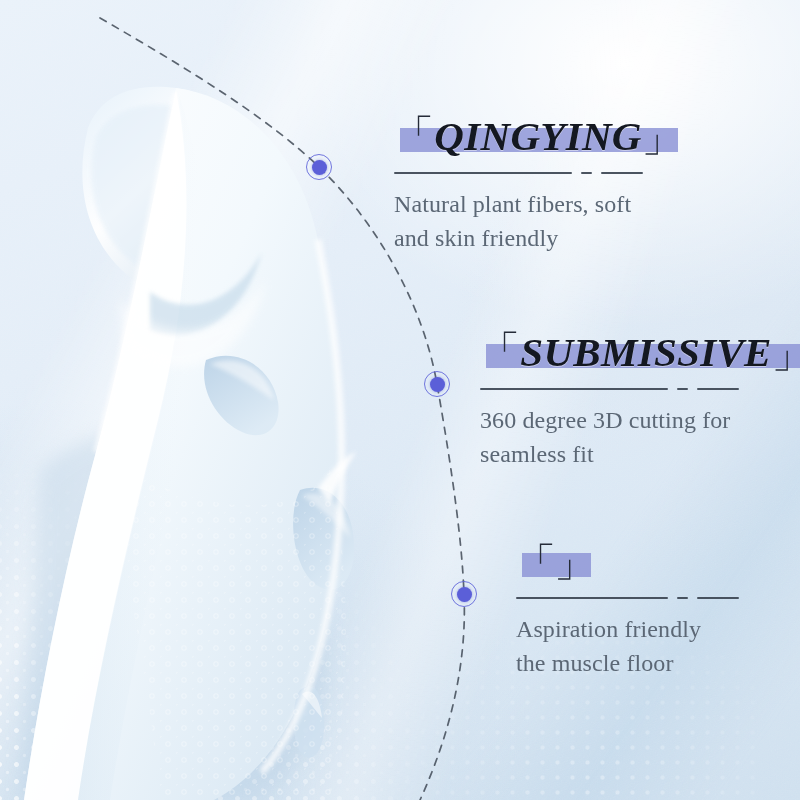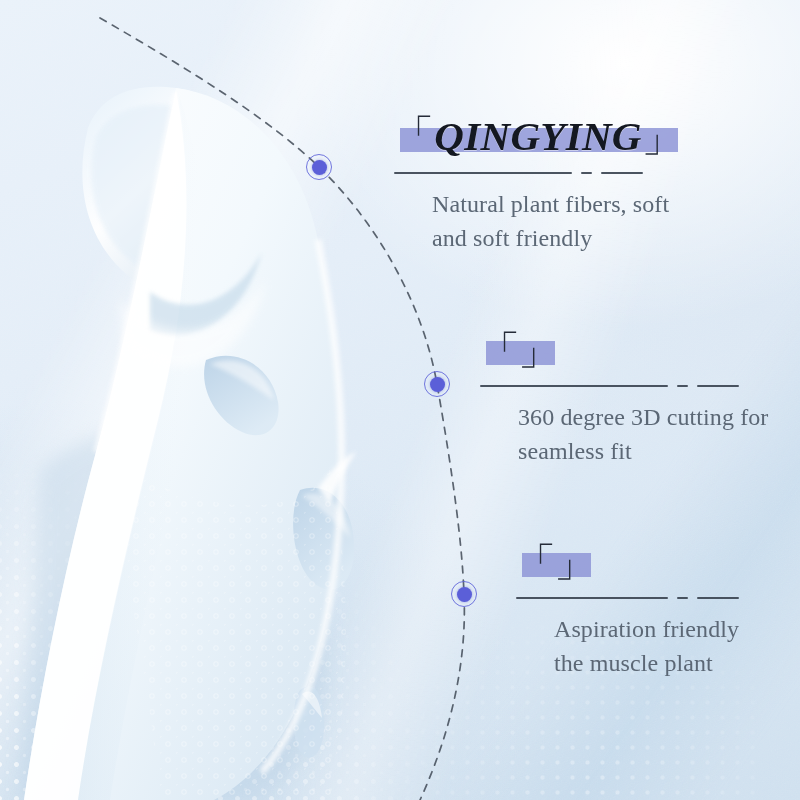--- a/index.html
+++ b/index.html
@@ -110,21 +110,21 @@
   .rule .seg.mid{flex:0 0 auto;}
 
   .desc{
     margin-top:13px;
     font-family:"Liberation Serif", serif;
     font-size:24px;
     line-height:1.42;
     color:#5b6775;
     letter-spacing:.1px;
   }
-  .desc div{white-space:nowrap;margin-left:38px;}
+  .desc div{white-space:nowrap;}
 </style>
 </head>
 <body>
 
 <div id="stage">
 
   <div class="bg-base"></div>
   <div class="bg-streaks"></div>
   <div class="bg-bubbles"></div>
   <div class="bg-bubbles2"></div>
@@ -249,29 +249,30 @@
         <span class="bracket close">」</span>
       </div>
     </div>
     <div class="rule">
       <span class="seg long" style="width:178px;"></span>
       <span class="seg tiny" style="width:11px;"></span>
       <span class="seg mid" style="width:42px;"></span>
     </div>
     <div class="desc">
       <div>Natural plant fibers, soft</div>
-      <div>and soft friendly</div>
+      <div>and skin friendly</div>
     </div>
   </div>
 
   <div class="feature" style="left:480px;top:332px;">
     <div class="head-wrap">
       <span class="head-bar"></span>
       <div class="head-line">
         <span class="bracket open">「</span>
+        <span class="head-text">SUBMISSIVE</span>
         <span class="bracket close">」</span>
       </div>
     </div>
     <div class="rule">
       <span class="seg long" style="width:188px;"></span>
       <span class="seg tiny" style="width:11px;"></span>
       <span class="seg mid" style="width:42px;"></span>
     </div>
     <div class="desc">
       <div>360 degree 3D cutting for</div>
@@ -287,17 +288,17 @@
         <span class="bracket close">」</span>
       </div>
     </div>
     <div class="rule">
       <span class="seg long" style="width:152px;"></span>
       <span class="seg tiny" style="width:11px;"></span>
       <span class="seg mid" style="width:42px;"></span>
     </div>
     <div class="desc">
       <div>Aspiration friendly</div>
-      <div>the muscle plant</div>
+      <div>the muscle floor</div>
     </div>
   </div>
 
 </div>
 
 </body></html>

